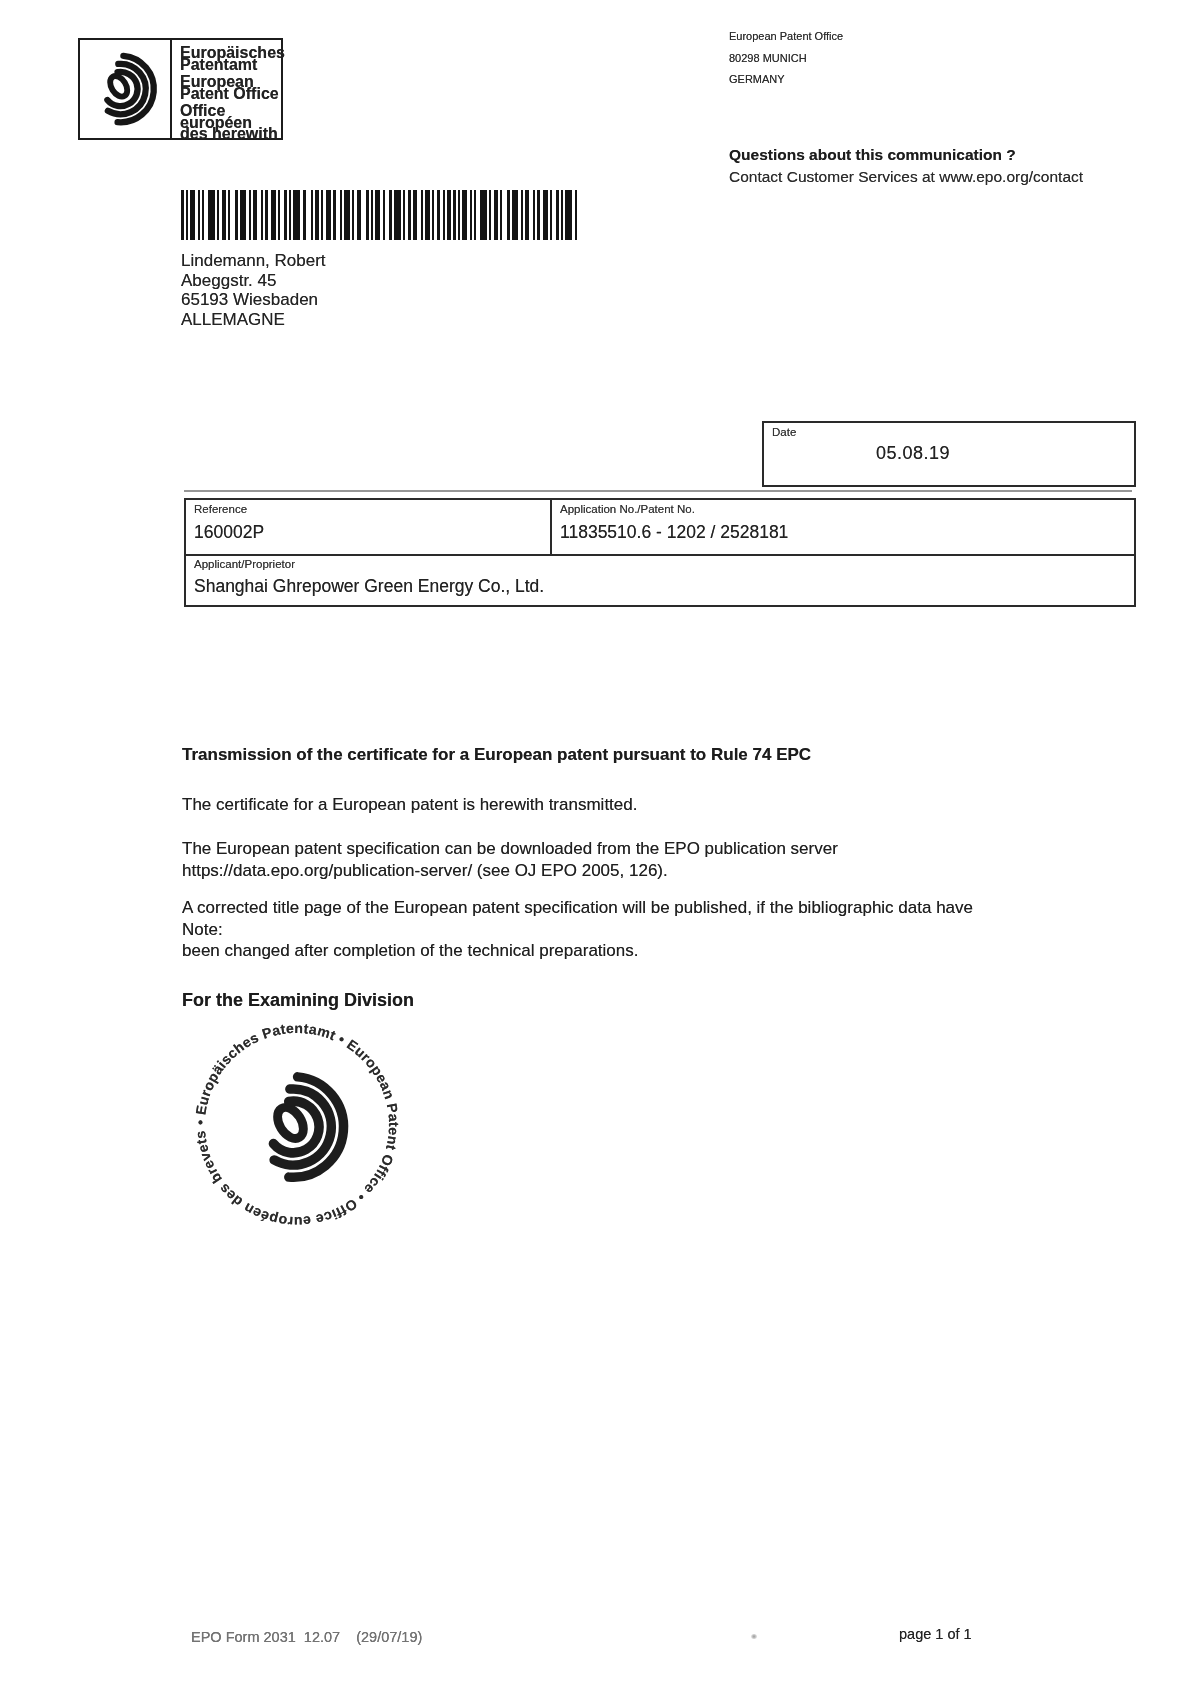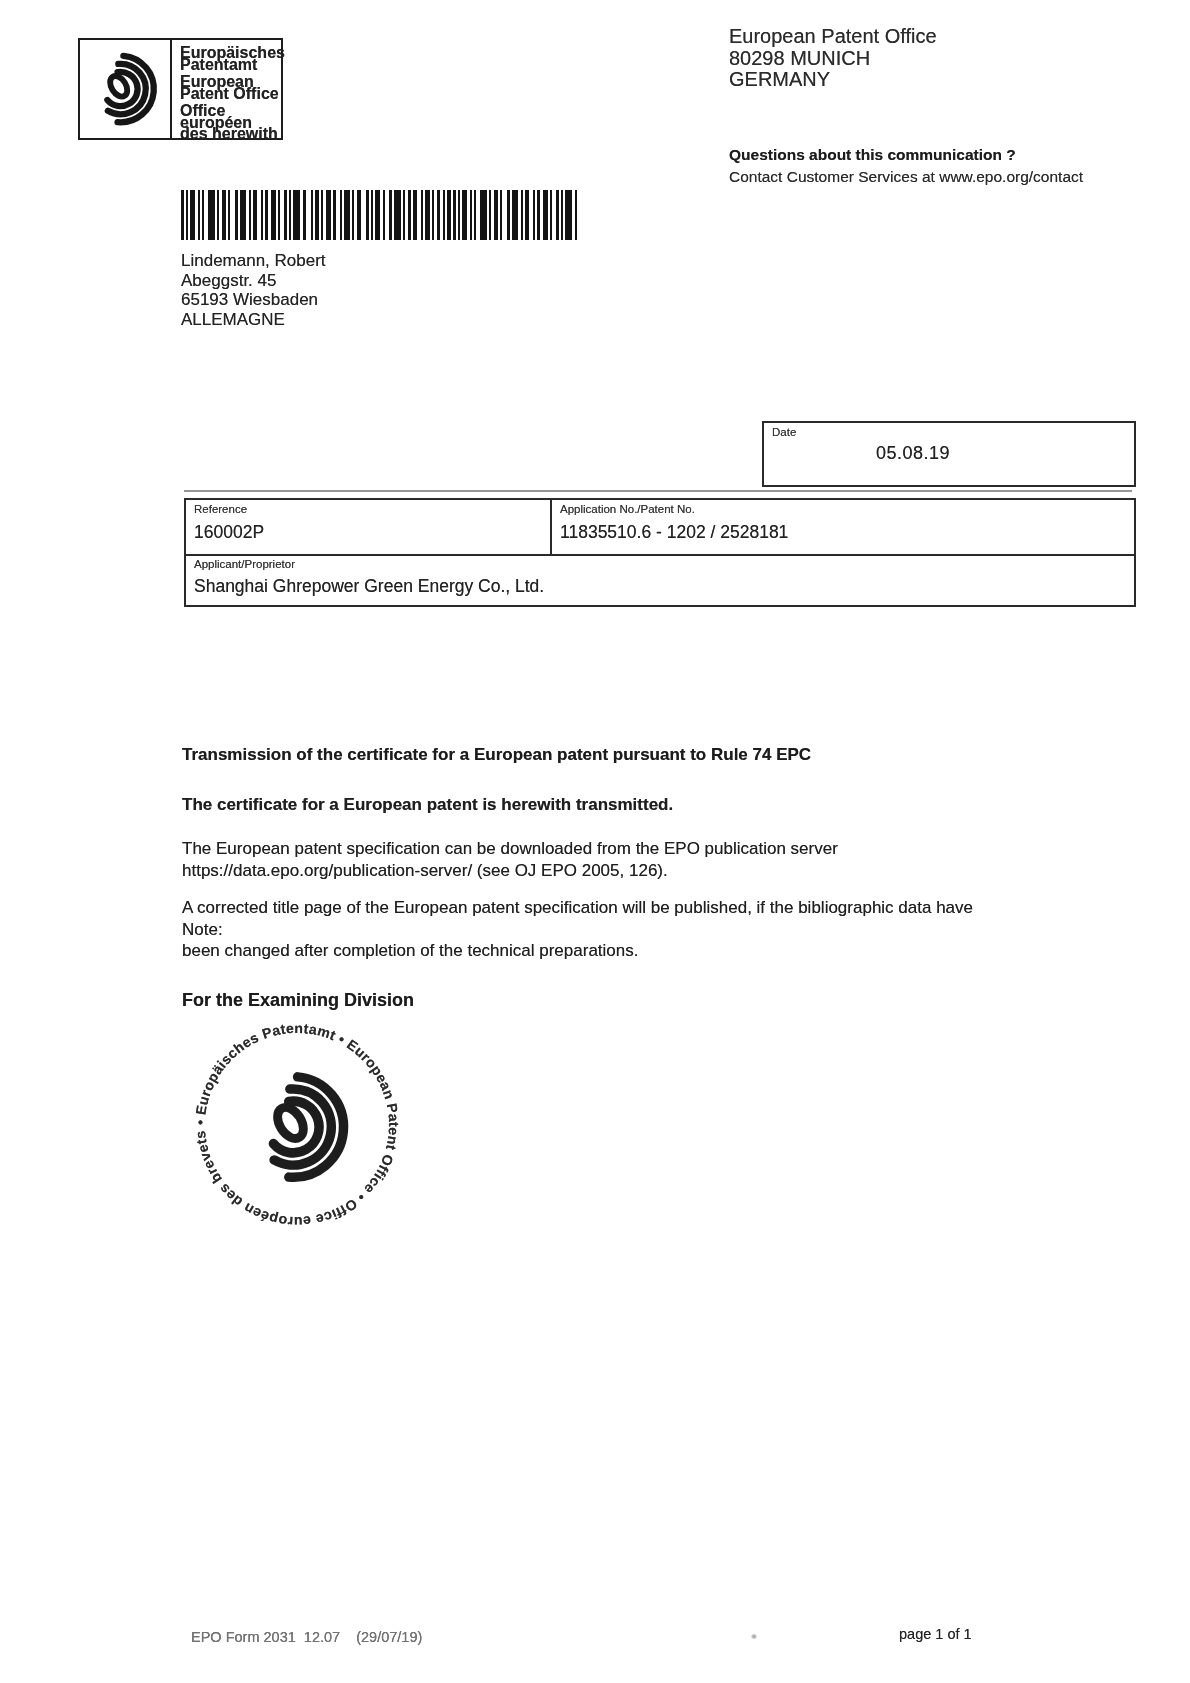--- a/index.html
+++ b/index.html
@@ -11,21 +11,21 @@
   .abs{position:absolute;}
 
   
   .logo-box{left:78px;top:38px;width:201px;height:98px;border:2.5px solid #1c1c1c;display:flex;}
   .logo-cell{width:98px;display:flex;align-items:center;justify-content:center;}
   .logo-textcol{border-left:2.5px solid #1c1c1c;flex:1;padding:7px 0 0 8px;
                 font-size:16px;font-weight:bold;line-height:11.5px;color:#222;}
   .lt-gap{margin-top:6px;}
 
   
-  .office-address{left:729px;top:26px;font-size:20px;line-height:21.5px;color:#2b2b2b;}
+  .office-address{left:729px;top:26px;font-size:11px;line-height:21.5px;color:#2b2b2b;}
   .questions-heading{left:729px;top:146px;font-size:15.5px;font-weight:bold;color:#1d1d1d;}
   .questions-contact{left:729px;top:168px;font-size:15.5px;color:#2b2b2b;}
 
   
   .barcode{left:181px;top:190px;width:396px;height:50px;display:flex;align-items:stretch;overflow:hidden;}
   .barcode>div{background:#141414;flex:0 0 auto;}
   .recipient{left:181px;top:251px;font-size:17px;line-height:19.5px;color:#242424;}
 
   
   .date-box{left:762px;top:421px;width:370px;height:62px;border:2px solid #2a2a2a;}
@@ -39,21 +39,21 @@
   .ref-cell1{position:absolute;left:0;top:0;width:364px;height:100%;border-right:2px solid #2a2a2a;}
   .ref-cell2{position:absolute;left:366px;top:0;right:0;height:100%;}
   .cell-label{position:absolute;top:3px;left:8px;font-size:11.5px;color:#333;}
   .cell-value{position:absolute;top:22px;left:8px;font-size:17.5px;color:#222;}
   .ref-row2{position:absolute;top:56px;left:0;right:0;bottom:0;padding-left:12px;}
   .ref-row2 .cell-label{top:2px;}
   .ref-row2 .cell-value{top:20px;}
 
   
   .body-title{left:182px;top:745px;font-size:17px;font-weight:bold;color:#1c1c1c;}
-  .para1{left:182px;top:795px;font-size:17px;font-weight:bold;}
+  .para1{left:182px;top:795px;font-size:17px;}
   .para2{left:182px;top:838px;font-size:17px;line-height:22px;}
   .para2 b{font-weight:normal;}
   .note{left:182px;top:897px;font-size:17px;line-height:21.5px;}
   .signature{left:182px;top:990px;font-size:18px;font-weight:bold;color:#1c1c1c;}
 
   
   .stamp{left:186px;top:1014px;width:222px;height:222px;color:#262626;}
   .stamp text{font-family:"Liberation Sans","DejaVu Sans",sans-serif;font-weight:bold;font-size:14px;fill:#2b2b2b;}
 
   

